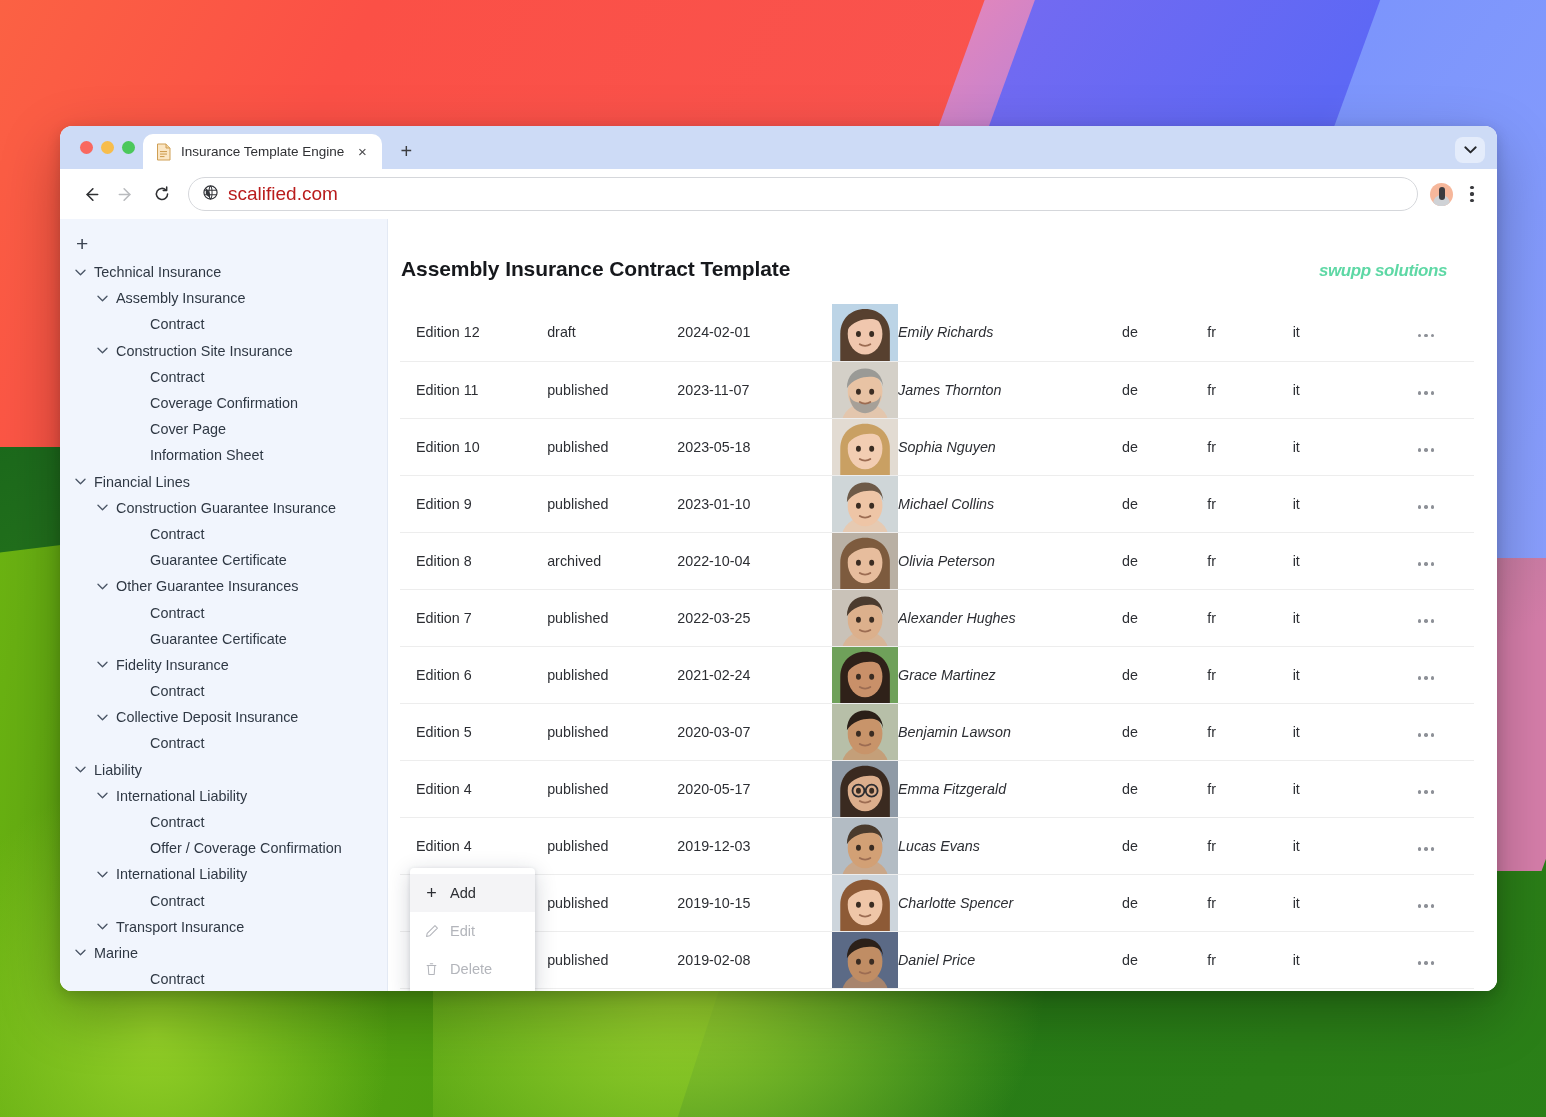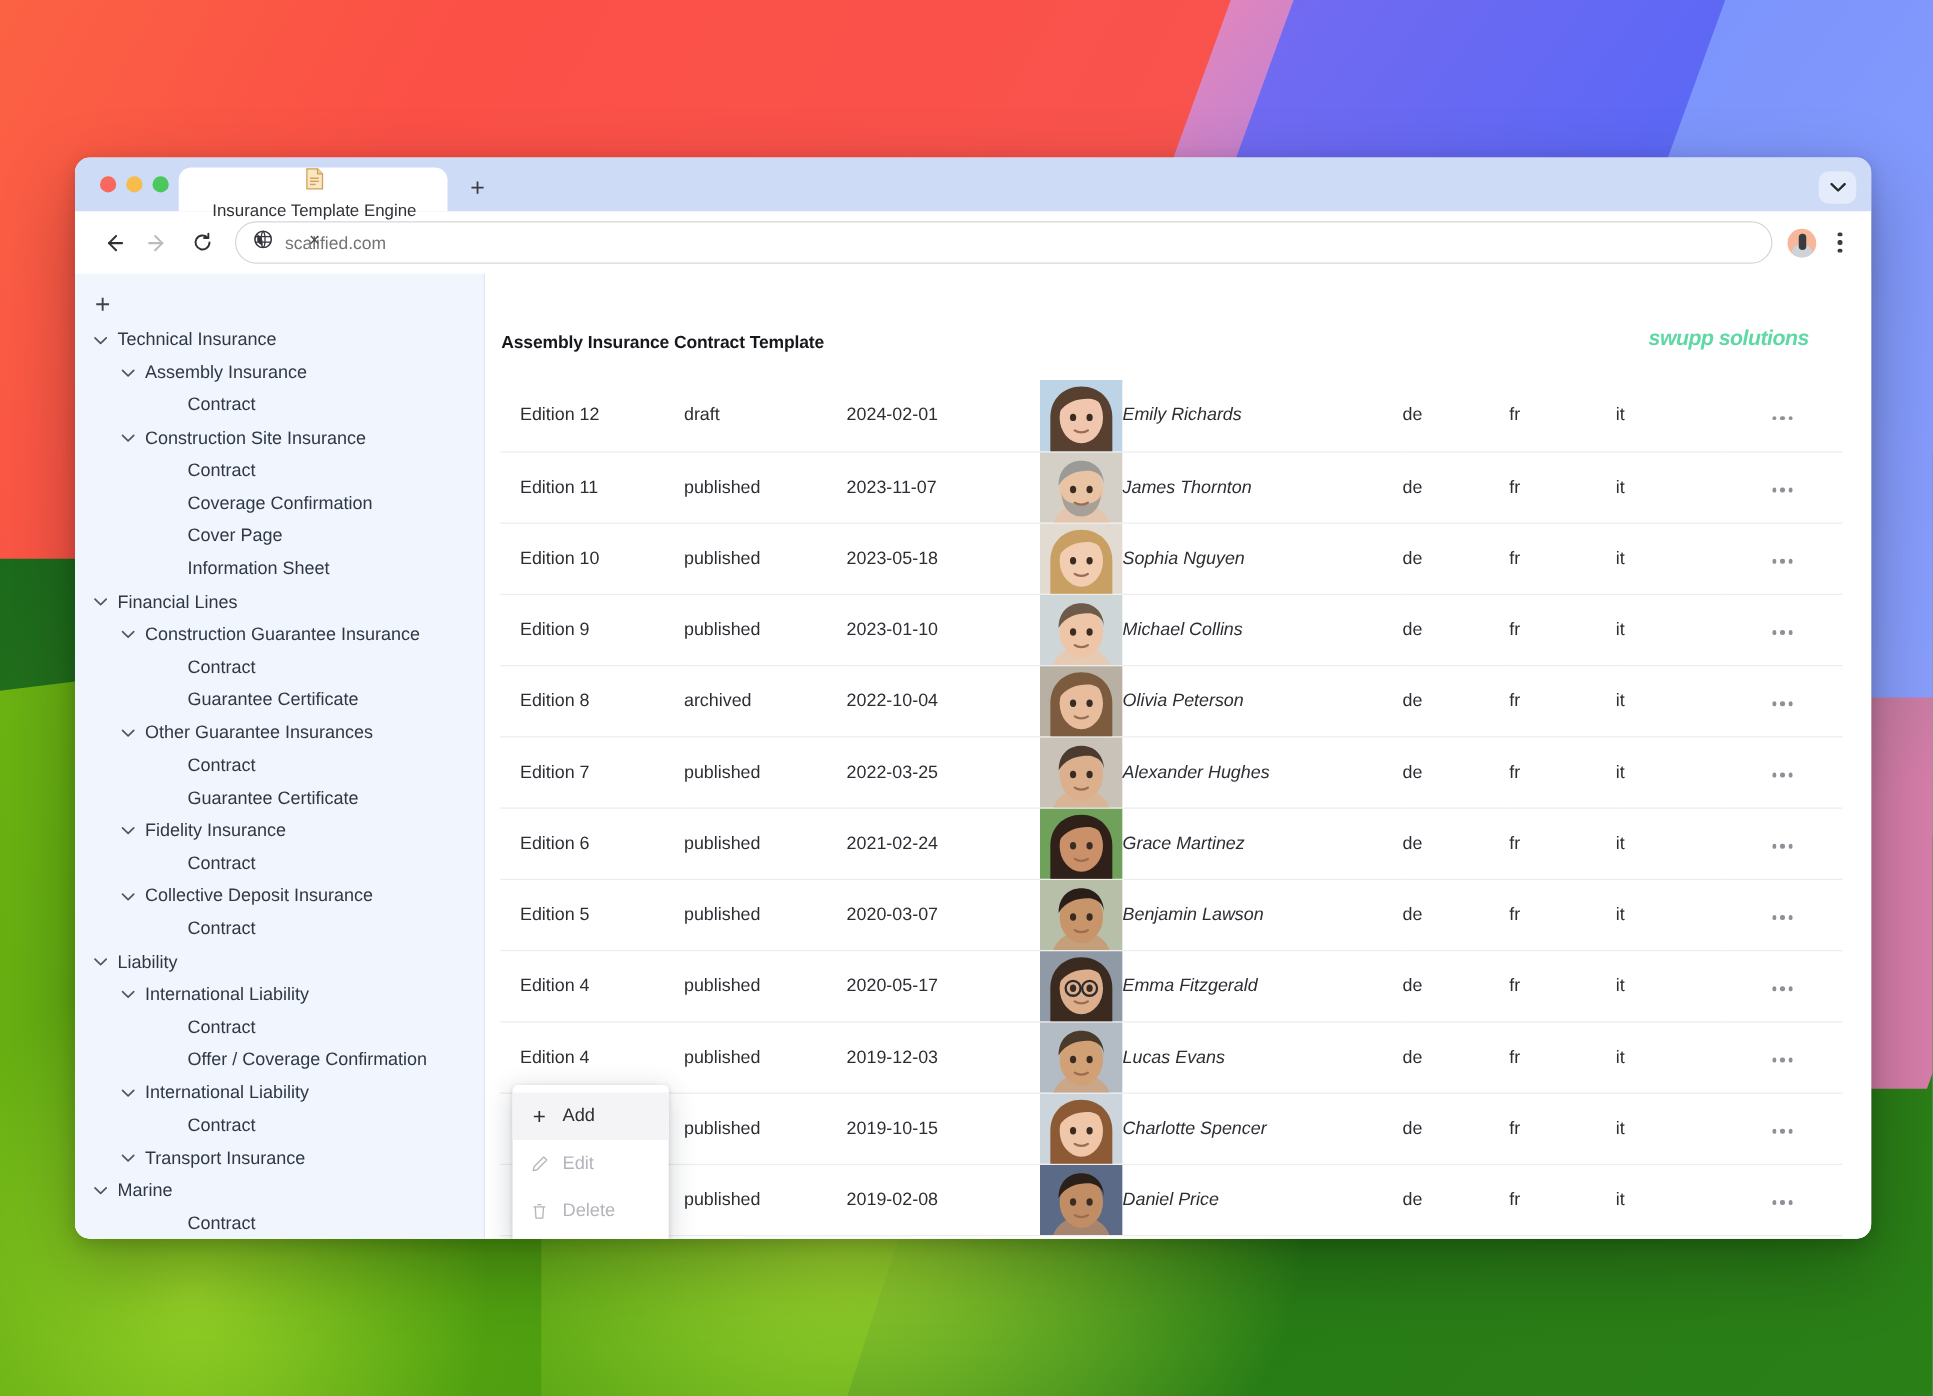--- a/index.html
+++ b/index.html
@@ -98,21 +98,20 @@
   .dot.green { background: #4bc85b; }
 
   .tab {
     display: flex; align-items: center; gap: 9px;
     height: 35px;
     background: #ffffff;
     border-radius: 10px 10px 0 0;
     padding: 0 11px 0 13px;
     min-width: 215px;
     position: relative;
-    flex-direction: column;
   }
   .tab-favicon {
     width: 16px; height: 18px;
     flex: none;
     position: relative;
   }
   .tab-title {
     font-size: 13.5px; color: #303134;
     white-space: nowrap;
     flex: 1;
@@ -159,21 +158,21 @@
     flex: 1;
     height: 34px;
     border: 1px solid #d5d7db;
     border-radius: 17px;
     display: flex; align-items: center;
     gap: 10px;
     padding: 0 14px;
     margin: 0 8px 0 6px;
     background: #fff;
   }
-  .omnibox-url { font-size: 14px; color: #737373; }
+  .omnibox-url { font-size: 19px; color: #b91c1c; }
   .profile-avatar {
     width: 23px; height: 23px;
     border-radius: 50%;
     background: #f6b79b;
     position: relative; overflow: hidden;
     flex: none;
     margin-right: 2px;
   }
   .profile-avatar::after {
     content: ""; position: absolute;
@@ -248,21 +247,21 @@
     padding: 0 0 0 0;
     overflow: hidden;
     position: relative;
   }
   .main-header {
     display: flex; align-items: flex-end; justify-content: space-between;
     padding: 22px 50px 0 13px;
     height: 62px;
   }
   .main-title {
-    font-size: 14px;
+    font-size: 21px;
     font-weight: bold;
     color: #16181c;
     letter-spacing: -0.1px;
   }
   .brand {
     font-size: 17px;
     font-weight: bold;
     color: #5ed8a5;
     letter-spacing: -0.4px;
     line-height: 1;

